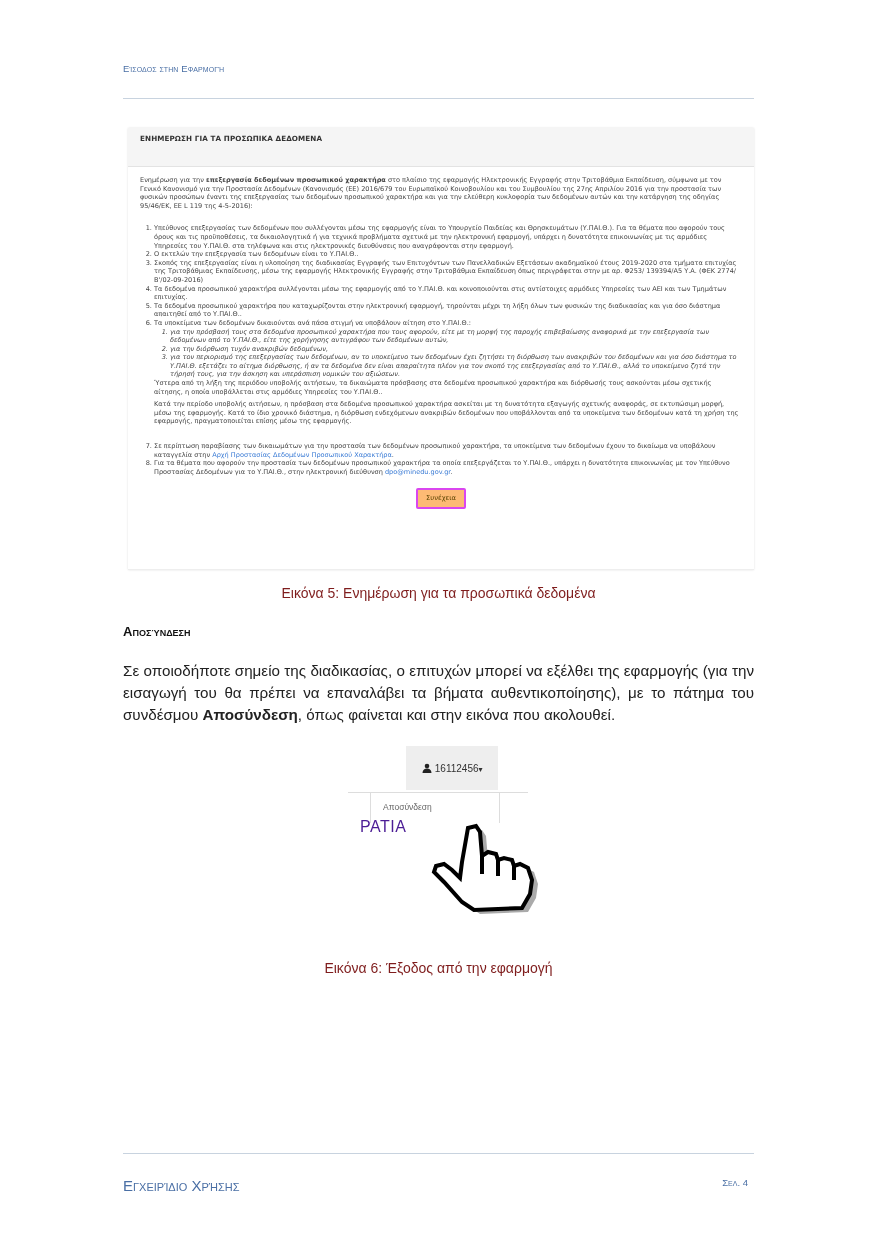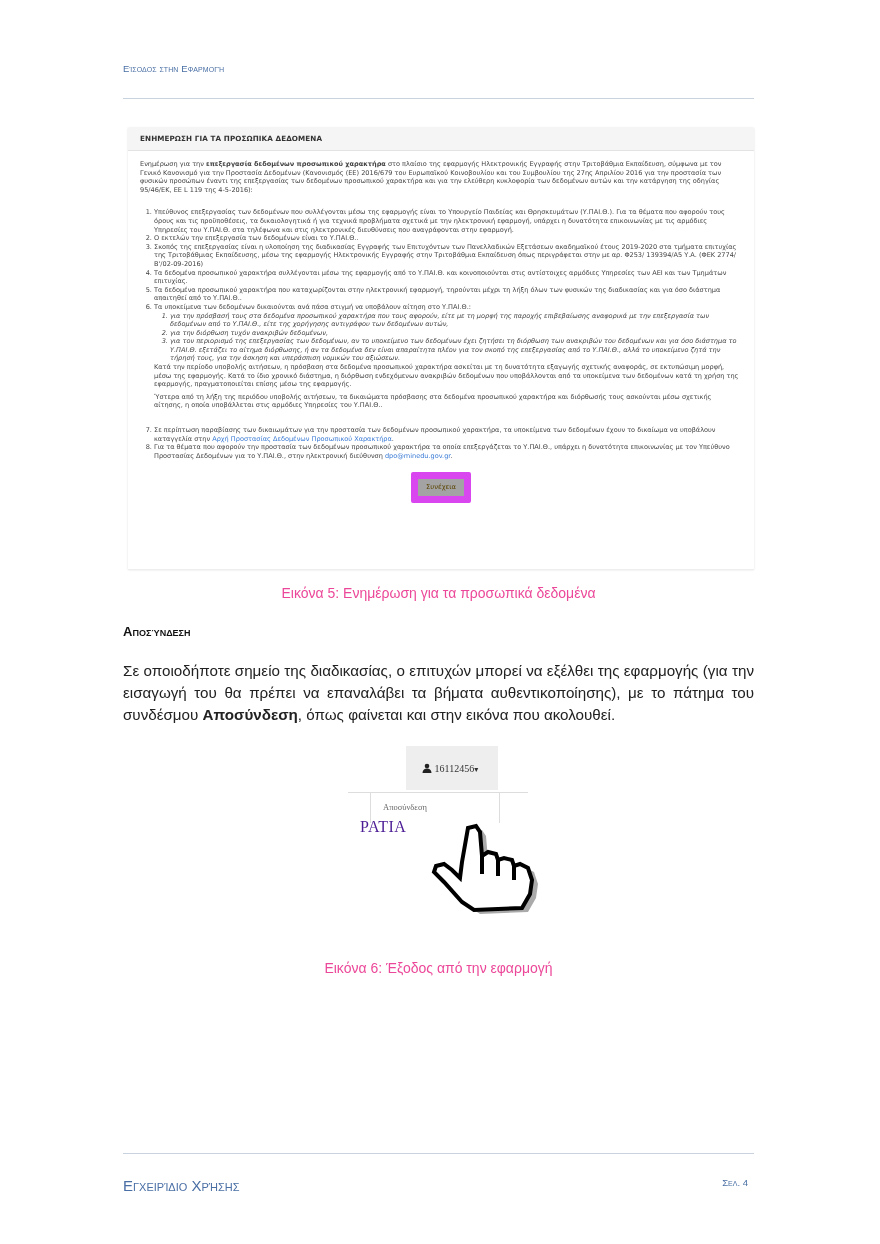--- a/index.html
+++ b/index.html
@@ -2,38 +2,38 @@
 <html><head>
 <meta charset="utf-8">
 <style>
   html, body { margin:0; padding:0; background:#ffffff; }
   body { width:880px; height:1244px; position:relative; overflow:hidden; font-family:"Liberation Sans", sans-serif; color:#222; }
   .hdr { position:absolute; left:123px; top:63px; font-size:9.5px; color:#4a6fa5; font-variant:small-caps; letter-spacing:0.1px; }
   .hdr-rule { position:absolute; left:123px; top:98px; width:631px; height:1px; background:#c8d3df; }
 
   
   .shot5 { position:absolute; left:128px; top:128px; width:626px; height:442px; background:#fff; box-shadow:0 0 2px rgba(0,0,0,0.12); font-family:"DejaVu Sans", sans-serif; color:#444; }
-  .shot5 .panel-head { height:22px; background:#f5f5f5; border-bottom:1px solid #e3e3e3; padding:0 0 0 12px; font-size:7.2px; font-weight:bold; color:#333; line-height:22px; letter-spacing:0.1px; }
+  .shot5 .panel-head { height:22px; background:#f5f5f5; border-bottom:1px solid #e3e3e3; padding:0 0 16px 12px; font-size:7.2px; font-weight:bold; color:#333; line-height:22px; letter-spacing:0.1px; }
   .shot5 .panel-body { padding:9px 12px 0 12px; font-size:6.55px; line-height:8.6px; }
   .shot5 p { margin:0 0 14px 0; }
   .shot5 ol { margin:0; padding-left:14px; }
   .shot5 ol li { margin:0; }
   .shot5 ol ol { padding-left:16px;font-style:italic; }
   .shot5 .note { margin:0 0 4px 0; }
   .shot5 a { color:#3a7bd5; text-decoration:none; }
   .shot5 .btn-wrap { text-align:center; margin-top:12px; }
-  .shot5 .btn { display:inline-block; background:#a3a3a3; color:#5a4300; border-radius:2px; padding:4px 8px; font-size:6.8px; border:7px solid #d946ef; }
+  .shot5 .btn { display:inline-block; background:#fdba74; color:#5a4300; border-radius:2px; padding:4px 8px; font-size:6.8px; border:2px solid #d946ef; }
   .shot5 .bottom-rule { position:absolute; left:0; right:0; bottom:0; height:1px; background:#eee; }
 
-  .caption { position:absolute; left:123px; width:631px; text-align:center; font-size:14px; color:#ec4899; font-family:"Liberation Sans", sans-serif; }
+  .caption { position:absolute; left:123px; width:631px; text-align:center; font-size:14px; color:#7f1d1d; font-family:"Liberation Sans", sans-serif; }
   .section-title { position:absolute; left:123px; top:624px; font-size:13px; font-weight:bold; font-variant:small-caps; color:#111; }
   .para { position:absolute; left:123px; top:660px; width:631px; font-size:15.2px; line-height:22px; text-align:justify; color:#222; }
 
   
-  .fig6 { position:absolute; left:348px; top:746px; width:210px; height:170px; font-family:Liberation Serif, serif;text-align:center; }
+  .fig6 { position:absolute; left:348px; top:746px; width:210px; height:170px; font-family:Liberation Sans, sans-serif;text-align:center; }
   .fig6 .user-box { position:absolute; left:58px; top:0; width:92px; height:44px; background:#eeeeee; }
   .fig6 .user-label { position:absolute; left:74px; top:17px; font-size:10px; color:#333; }
   .fig6 .user-icon { display:inline-block; width:10px; height:10px; vertical-align:-1px; }
   .fig6 .menu-line { position:absolute; left:0; top:46px; width:180px; height:1px; background:#ddd; }
   .fig6 .dropdown { position:absolute; left:22px; top:47px; width:128px; height:30px; background:#fff; border-left:1px solid #ddd; border-right:1px solid #ddd; }
   .fig6 .dropdown span { position:absolute; left:12px; top:9px; font-size:8.5px; color:#666; }
   .fig6 .patia { position:absolute; left:12px; top:72px; font-size:16px; color:#4c1d95; letter-spacing:0.5px; }
   .fig6 .cursor { position:absolute; left:74px; top:76px; width:134px; height:92px; }
 
   .ftr-rule { position:absolute; left:123px; top:1153px; width:631px; height:1px; background:#c8d3df; }
@@ -56,22 +56,22 @@
       <li>Σκοπός της επεξεργασίας είναι η υλοποίηση της διαδικασίας Εγγραφής των Επιτυχόντων των Πανελλαδικών Εξετάσεων ακαδημαϊκού έτους 2019-2020 στα τμήματα επιτυχίας της Τριτοβάθμιας Εκπαίδευσης, μέσω της εφαρμογής Ηλεκτρονικής Εγγραφής στην Τριτοβάθμια Εκπαίδευση όπως περιγράφεται στην με αρ. Φ253/ 139394/Α5 Υ.Α. (ΦΕΚ 2774/Β'/02-09-2016)</li>
       <li>Τα δεδομένα προσωπικού χαρακτήρα συλλέγονται μέσω της εφαρμογής από το Υ.ΠΑΙ.Θ. και κοινοποιούνται στις αντίστοιχες αρμόδιες Υπηρεσίες των ΑΕΙ και των Τμημάτων επιτυχίας.</li>
       <li>Τα δεδομένα προσωπικού χαρακτήρα που καταχωρίζονται στην ηλεκτρονική εφαρμογή, τηρούνται μέχρι τη λήξη όλων των φυσικών της διαδικασίας και για όσο διάστημα απαιτηθεί από το Υ.ΠΑΙ.Θ..</li>
       <li>
         <span>Τα υποκείμενα των δεδομένων δικαιούνται ανά πάσα στιγμή να υποβάλουν αίτηση στο Υ.ΠΑΙ.Θ.:</span>
         <ol>
           <li>για την πρόσβασή τους στα δεδομένα προσωπικού χαρακτήρα που τους αφορούν, είτε με τη μορφή της παροχής επιβεβαίωσης αναφορικά με την επεξεργασία των δεδομένων από το Υ.ΠΑΙ.Θ., είτε της χορήγησης αντιγράφου των δεδομένων αυτών,</li>
           <li>για την διόρθωση τυχόν ανακριβών δεδομένων,</li>
           <li>για τον περιορισμό της επεξεργασίας των δεδομένων, αν το υποκείμενο των δεδομένων έχει ζητήσει τη διόρθωση των ανακριβών του δεδομένων και για όσο διάστημα το Υ.ΠΑΙ.Θ. εξετάζει το αίτημα διόρθωσης, ή αν τα δεδομένα δεν είναι απαραίτητα πλέον για τον σκοπό της επεξεργασίας από το Υ.ΠΑΙ.Θ., αλλά το υποκείμενο ζητά την τήρησή τους, για την άσκηση και υπεράσπιση νομικών του αξιώσεων.</li>
         </ol>
+        <p class="note">Ύστερα από τη λήξη της περιόδου υποβολής αιτήσεων, τα δικαιώματα πρόσβασης στα δεδομένα προσωπικού χαρακτήρα και διόρθωσής τους ασκούνται μέσω σχετικής αίτησης, η οποία υποβάλλεται στις αρμόδιες Υπηρεσίες του Υ.ΠΑΙ.Θ..</p>
         <p class="note">Κατά την περίοδο υποβολής αιτήσεων, η πρόσβαση στα δεδομένα προσωπικού χαρακτήρα ασκείται με τη δυνατότητα εξαγωγής σχετικής αναφοράς, σε εκτυπώσιμη μορφή, μέσω της εφαρμογής. Κατά το ίδιο χρονικό διάστημα, η διόρθωση ενδεχόμενων ανακριβών δεδομένων που υποβάλλονται από τα υποκείμενα των δεδομένων κατά τη χρήση της εφαρμογής, πραγματοποιείται επίσης μέσω της εφαρμογής.</p>
-        <p class="note">Ύστερα από τη λήξη της περιόδου υποβολής αιτήσεων, τα δικαιώματα πρόσβασης στα δεδομένα προσωπικού χαρακτήρα και διόρθωσής τους ασκούνται μέσω σχετικής αίτησης, η οποία υποβάλλεται στις αρμόδιες Υπηρεσίες του Υ.ΠΑΙ.Θ..</p>
       </li>
       <li style="margin-top:16px;"><span>Σε περίπτωση παραβίασης των δικαιωμάτων για την προστασία των δεδομένων προσωπικού χαρακτήρα, τα υποκείμενα των δεδομένων έχουν το δικαίωμα να υποβάλουν καταγγελία στην </span><a>Αρχή Προστασίας Δεδομένων Προσωπικού Χαρακτήρα</a><span>.</span></li>
       <li><span>Για τα θέματα που αφορούν την προστασία των δεδομένων προσωπικού χαρακτήρα τα οποία επεξεργάζεται το Υ.ΠΑΙ.Θ., υπάρχει η δυνατότητα επικοινωνίας με τον Υπεύθυνο Προστασίας Δεδομένων για το Υ.ΠΑΙ.Θ., στην ηλεκτρονική διεύθυνση </span><a>dpo@minedu.gov.gr</a><span>.</span></li>
     </ol>
     <div class="btn-wrap">
       <span class="btn">Συνέχεια</span>
     </div>
   </div>
   <div class="bottom-rule"></div>
 </div>

